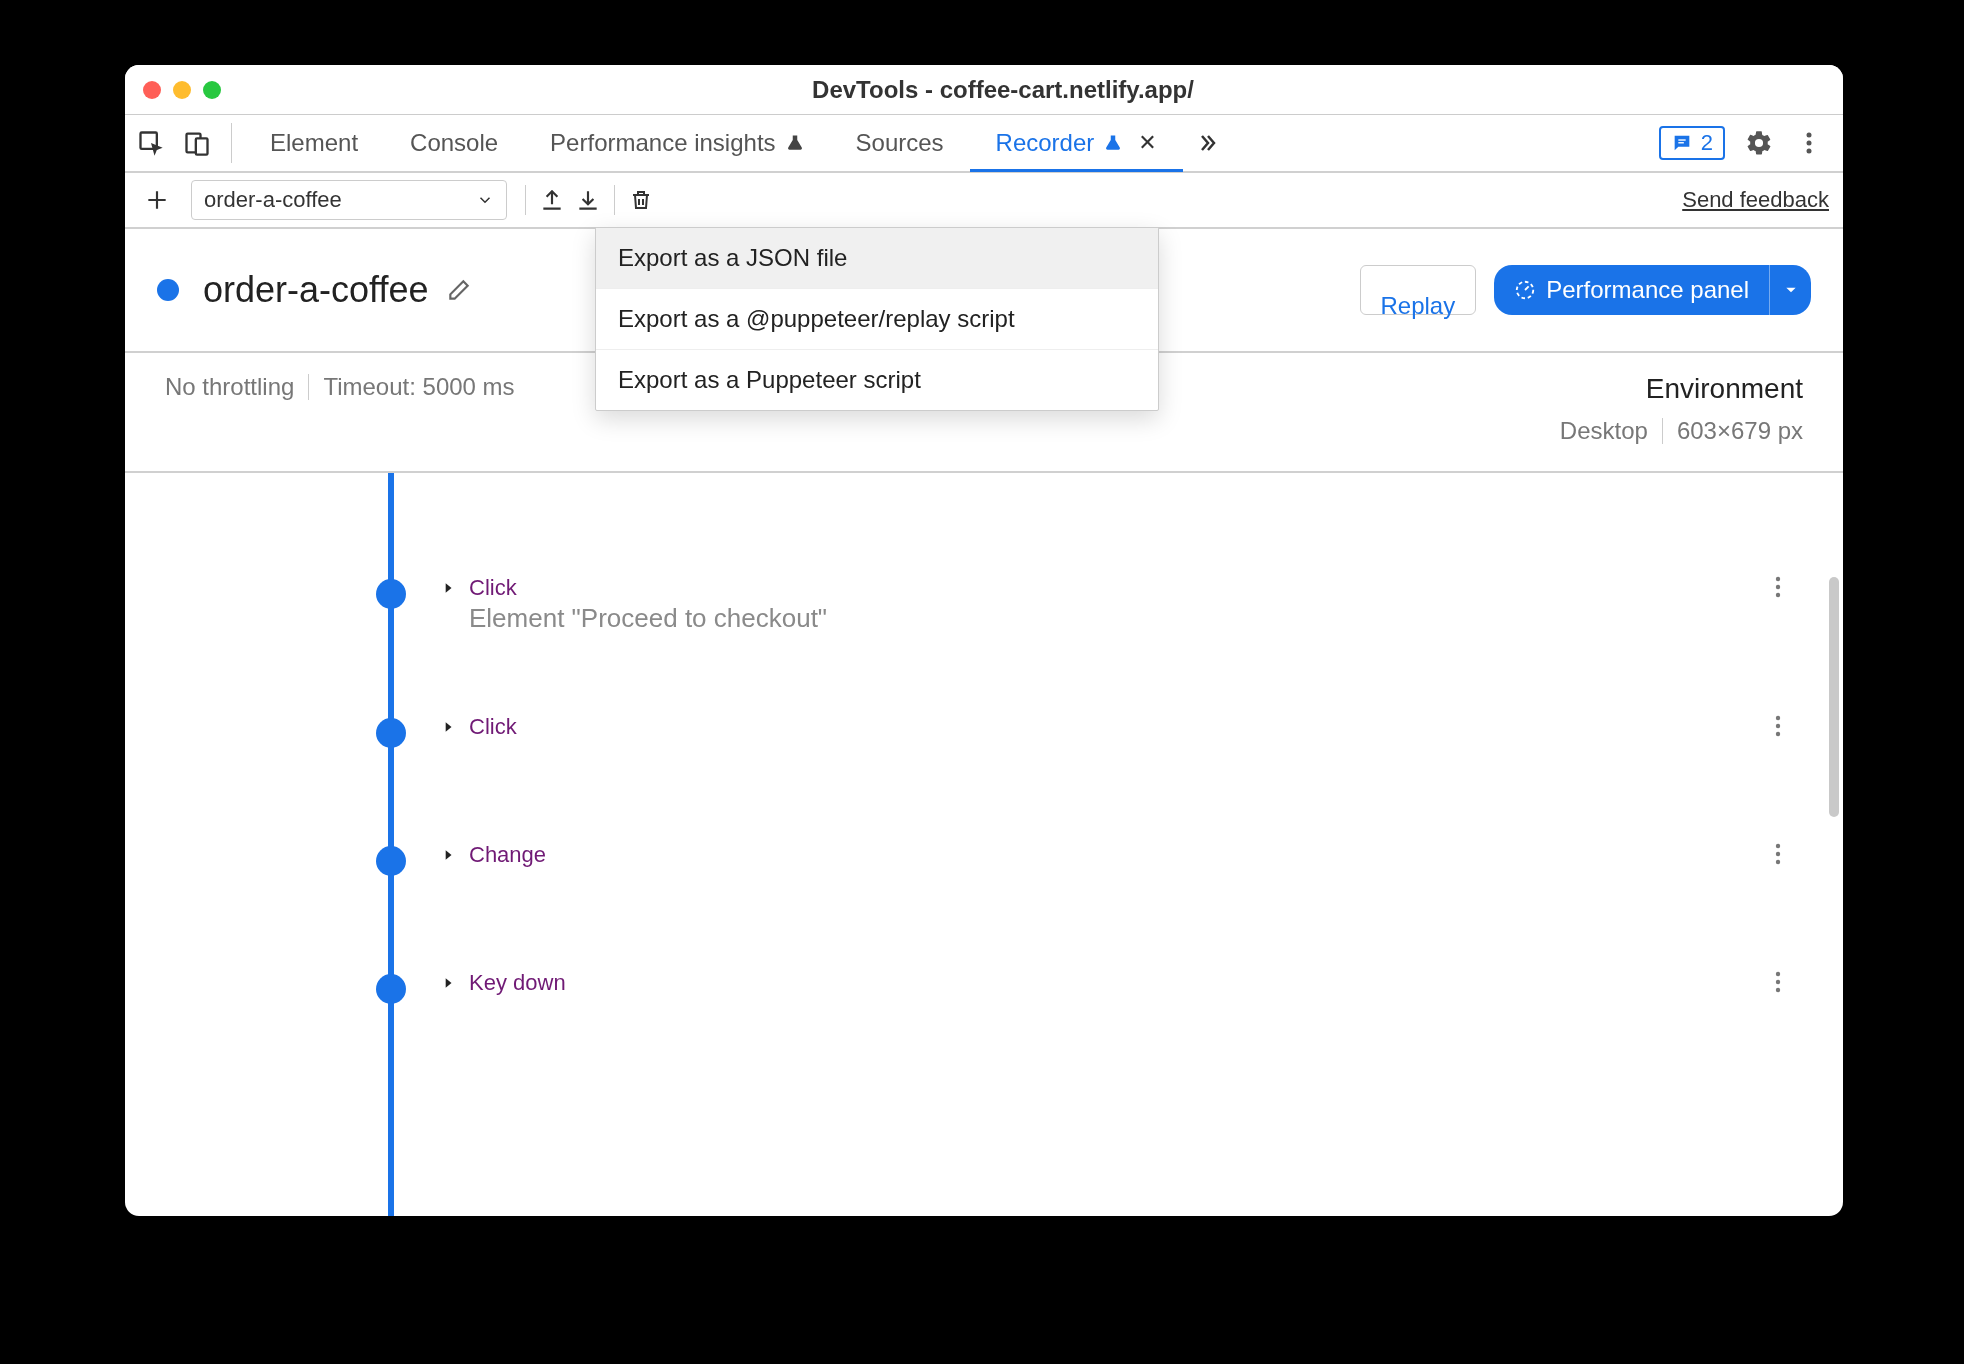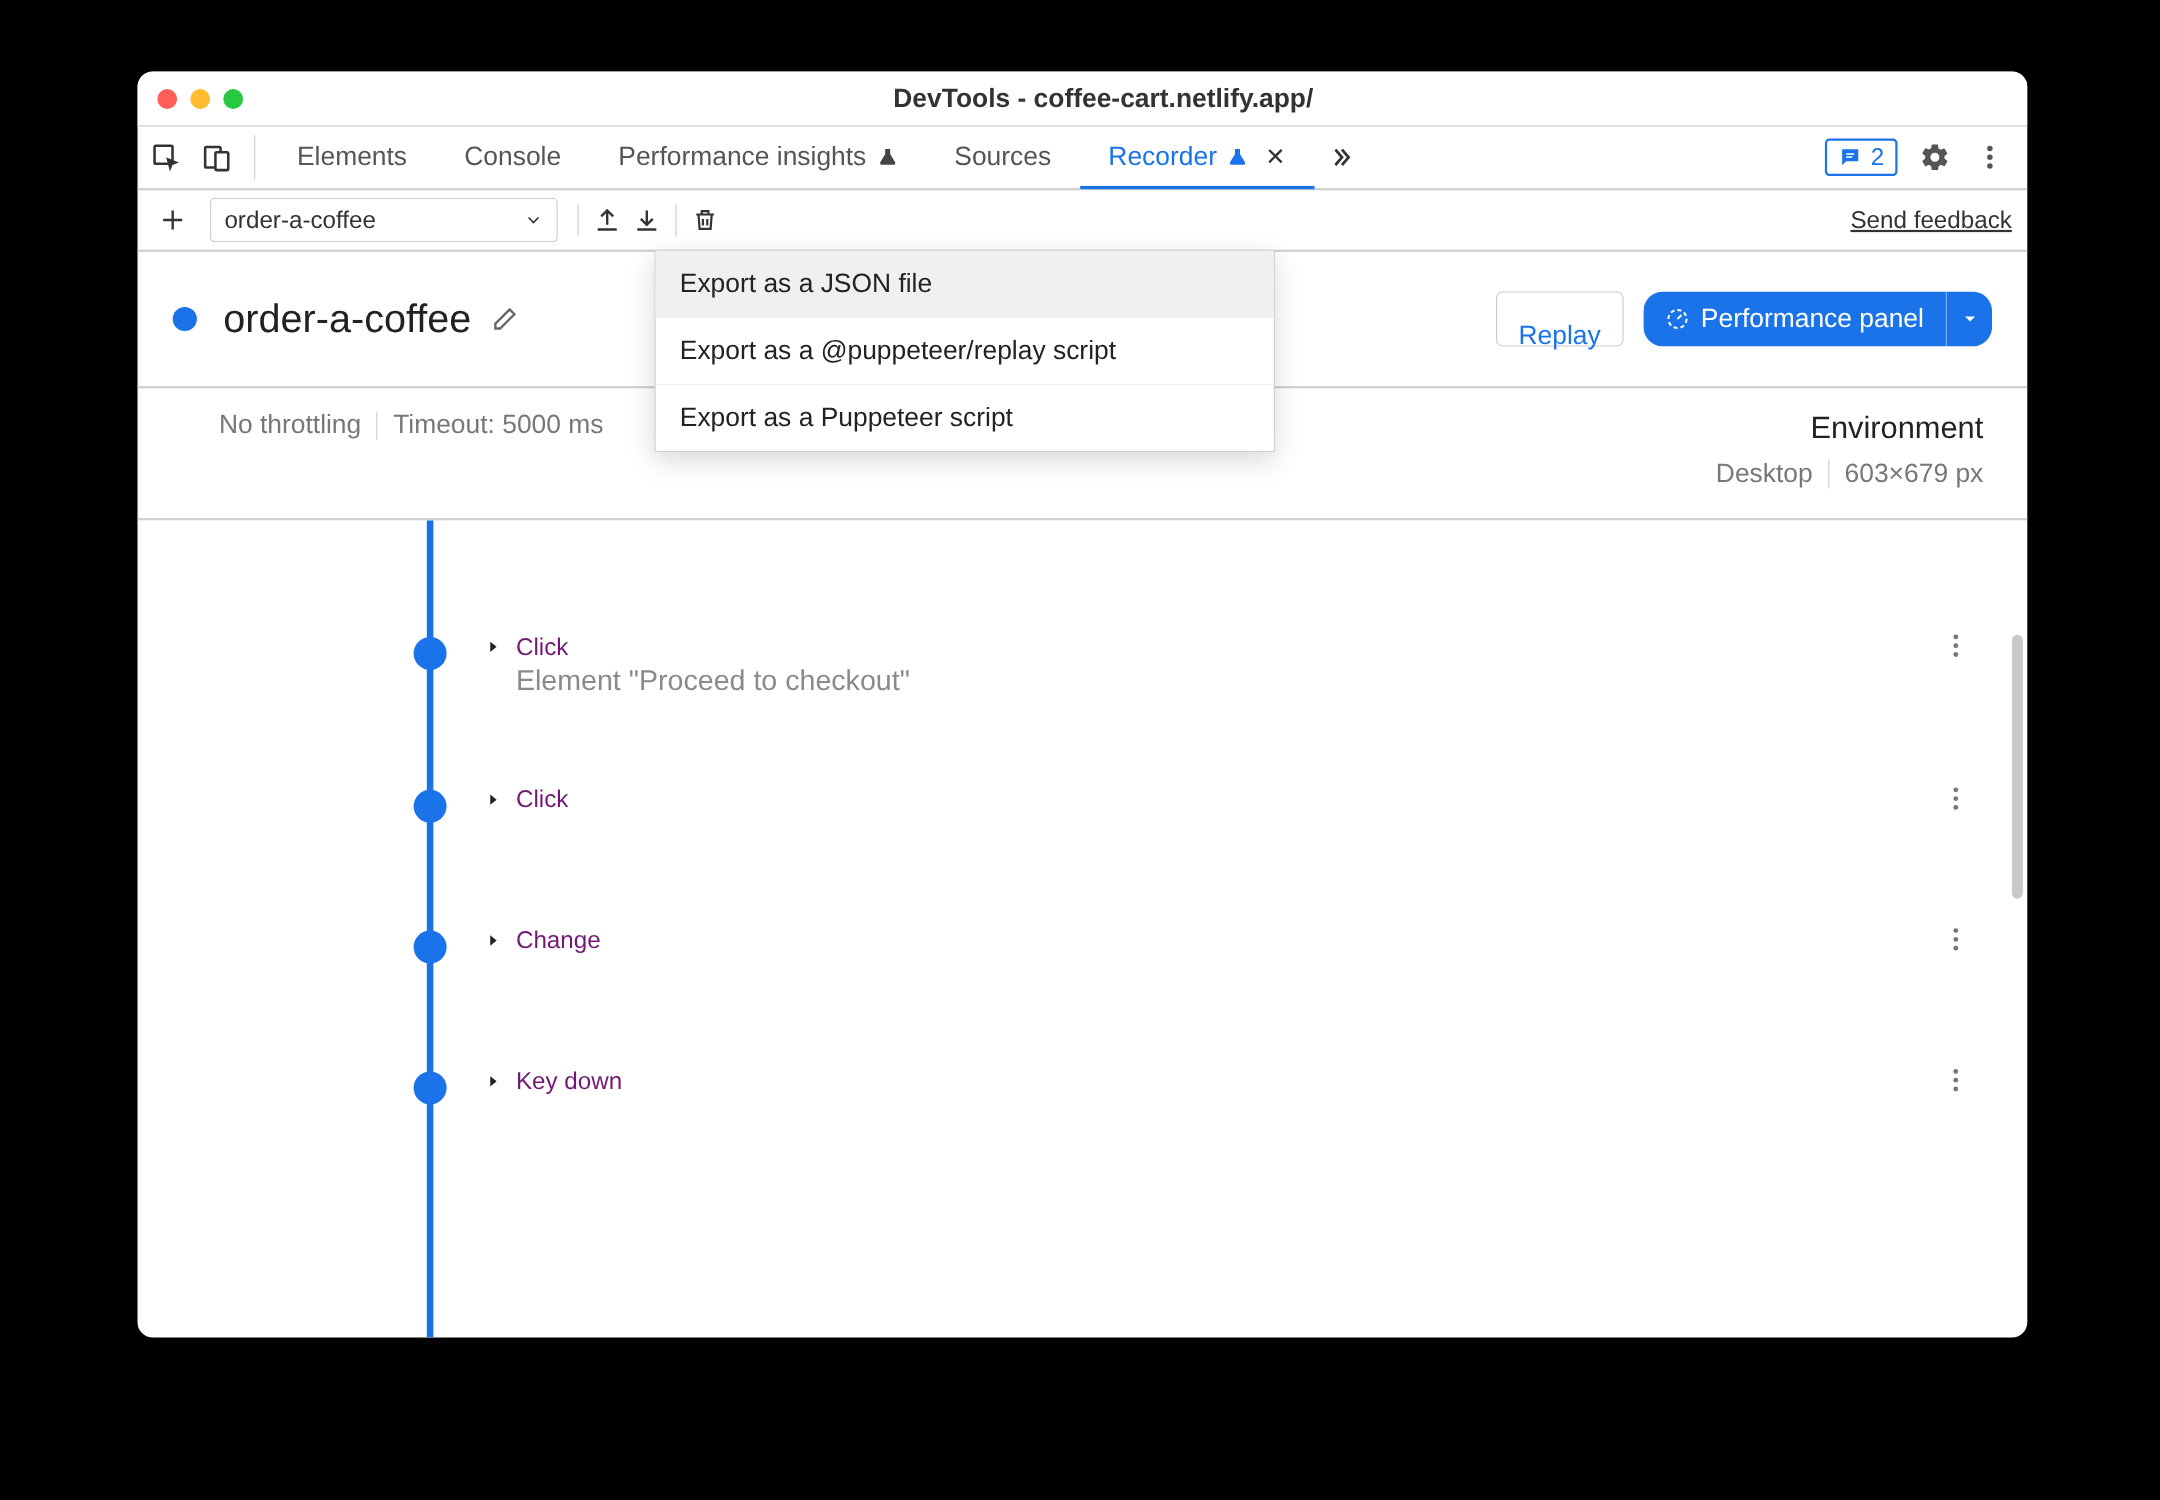--- a/index.html
+++ b/index.html
@@ -123,21 +123,21 @@
   .export-item:last-child { border-bottom: none; }
   .export-item.hover { background: #f0f0f0; }
 
   .settings-row {
     display: flex; justify-content: space-between;
     padding: 20px 40px 26px 40px;
     border-bottom: 2px solid #d0d0d0;
   }
   .settings-left, .settings-right { display: flex; flex-direction: column; gap: 12px; }
   .settings-title { font-size: 28px; color: #222; display: flex; align-items: center; gap: 8px; }
-  .settings-sub { font-size: 24px; color: #777; display: flex; align-items: center; margin-left: 34px; }
+  .settings-sub { font-size: 24px; color: #777; display: flex; align-items: center; }
   .settings-sub .sep { display: inline-block; width: 1px; height: 26px; background: #ccc; margin: 0 14px; vertical-align: middle; }
   .settings-right { text-align: right; align-items: flex-end; }
 
   .steps-area {
     flex: 1; position: relative; overflow: hidden;
     display: flex;
   }
   .steps-inner {
     flex: 1; position: relative; padding-top: 40px;
   }
@@ -194,21 +194,21 @@
       </div>
       <div class="icon-btn">
         <svg width="28" height="28" viewBox="0 0 24 24" fill="none" stroke="currentColor" stroke-width="2">
           <rect x="3" y="4" width="12" height="16" rx="1"></rect>
             <rect x="11" y="8" width="10" height="14" rx="1" fill="#fff"></rect>
         </svg>
       </div>
     </div>
     <div class="tabs">
       <div class="tab">
-          <span>Elements</span>
+          <span>Element</span>
         </div>
       <div class="tab">
           <span>Console</span>
         </div>
       <div class="tab">
         <span>Performance insights</span>
         <span class="flask">
           <svg width="18" height="20" viewBox="0 0 24 24" fill="currentColor">
               <path d="M9 2v6l-6 10a2 2 0 0 0 1.7 3h14.6a2 2 0 0 0 1.7-3L15 8V2H9z"></path>
             </svg>

